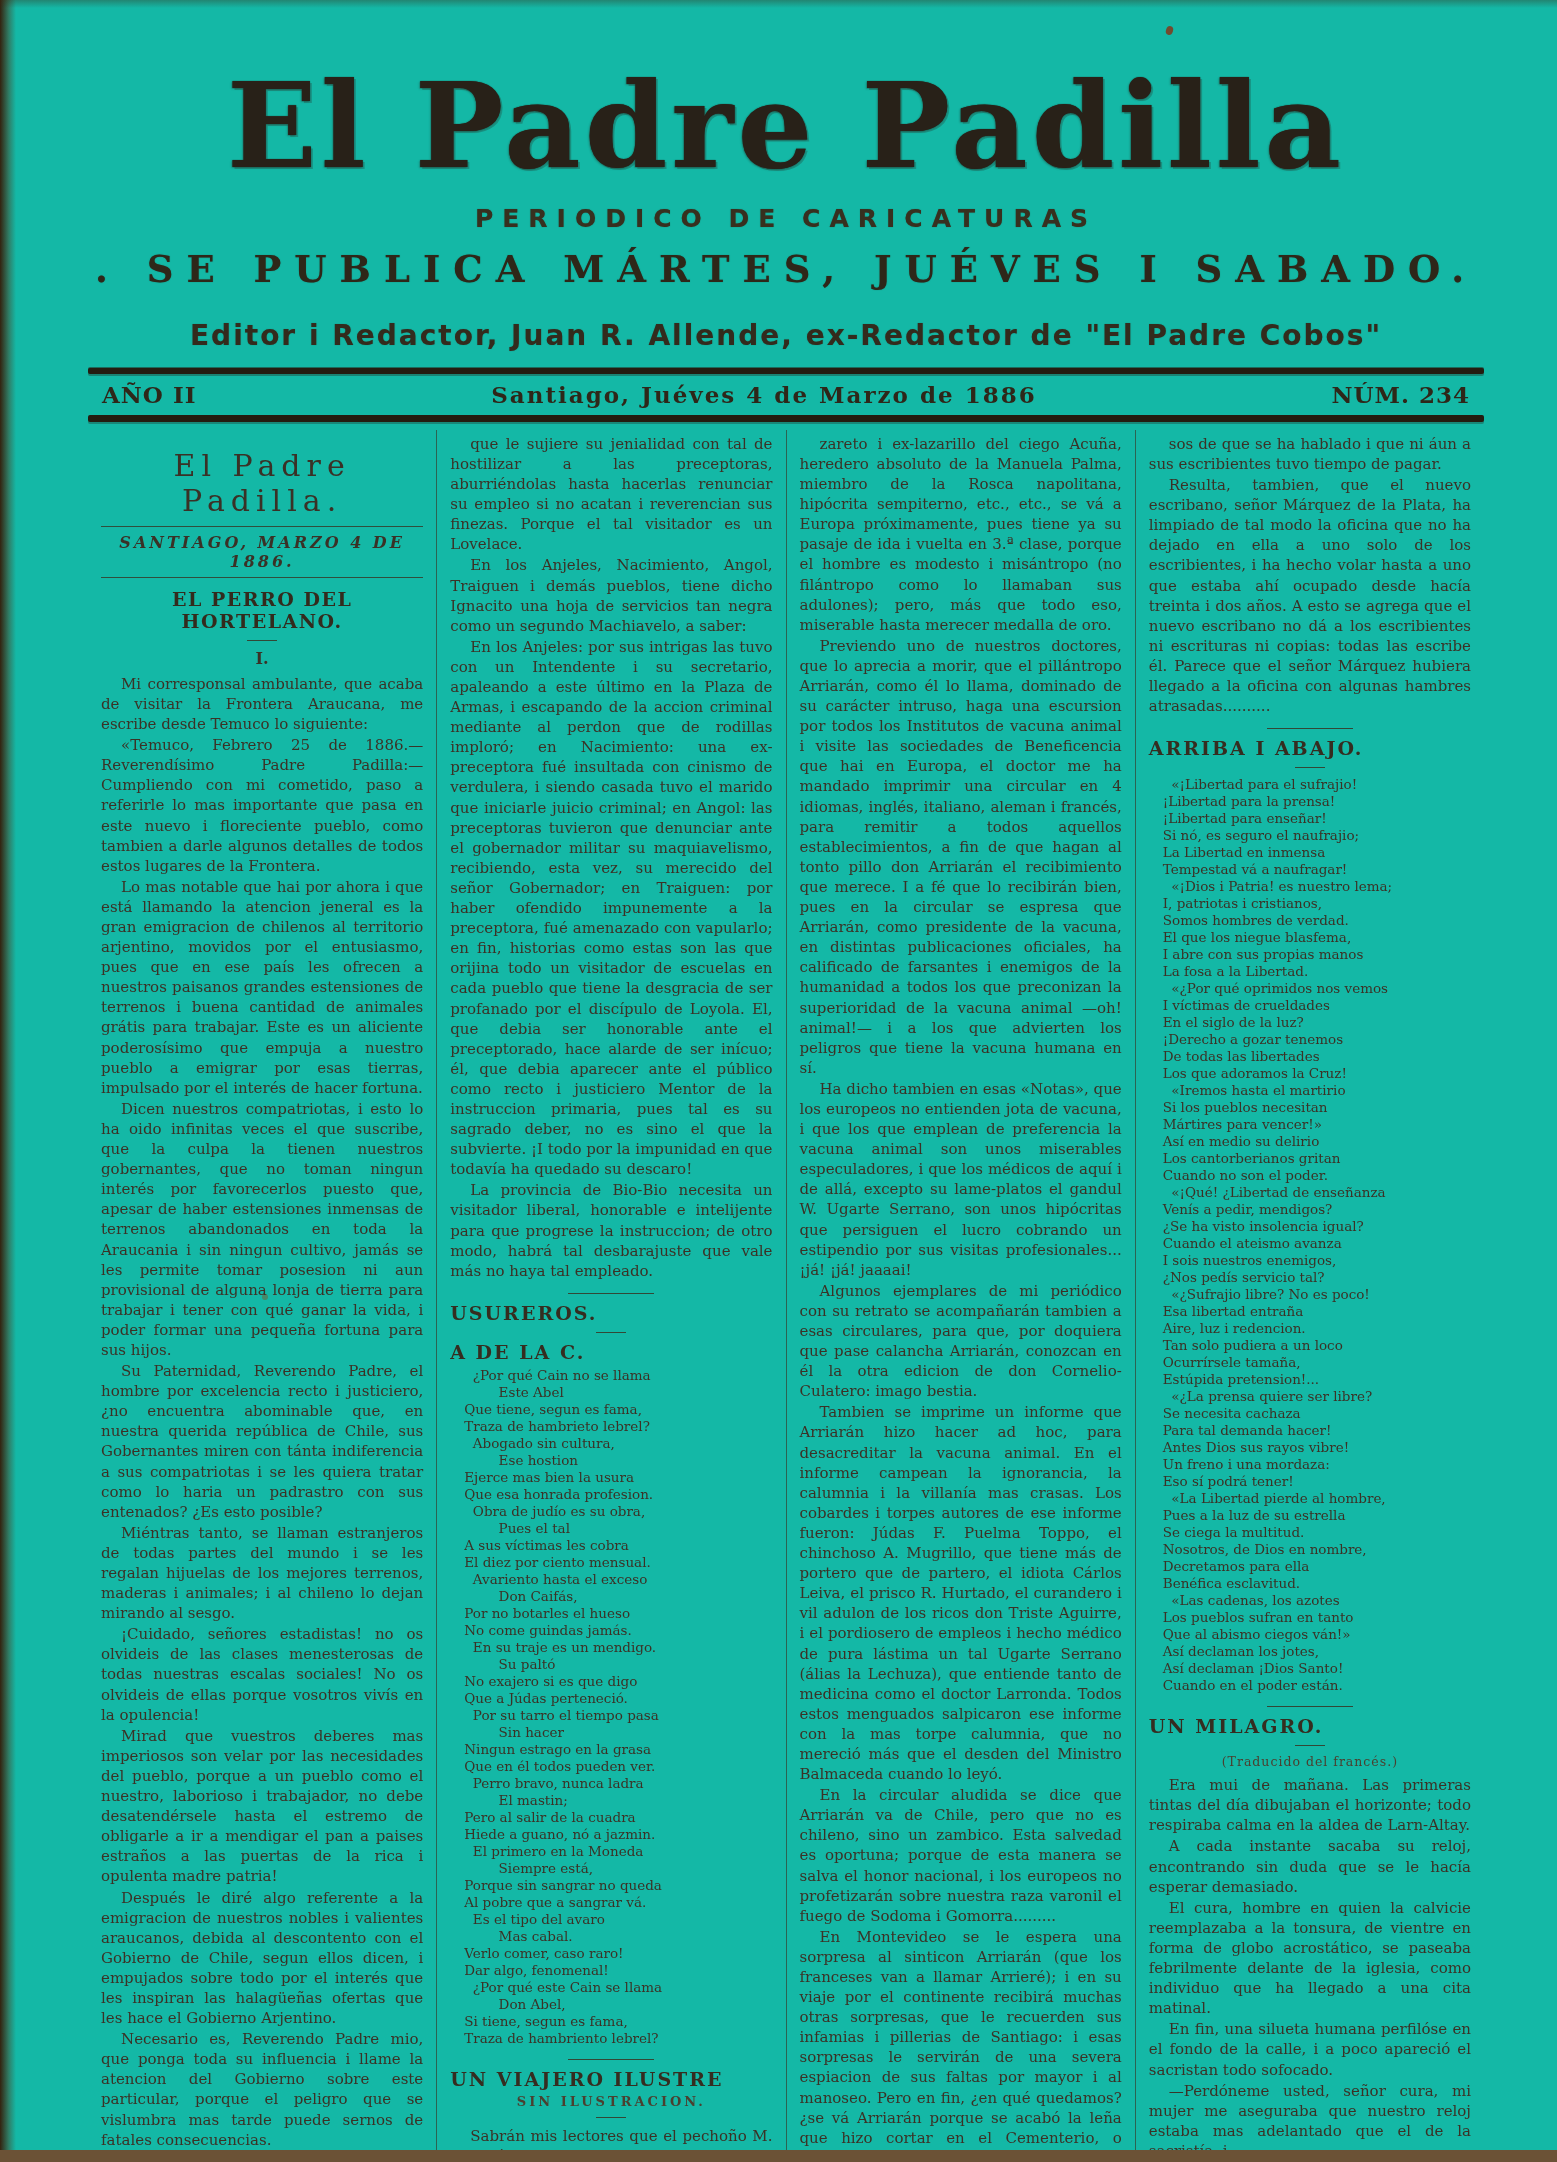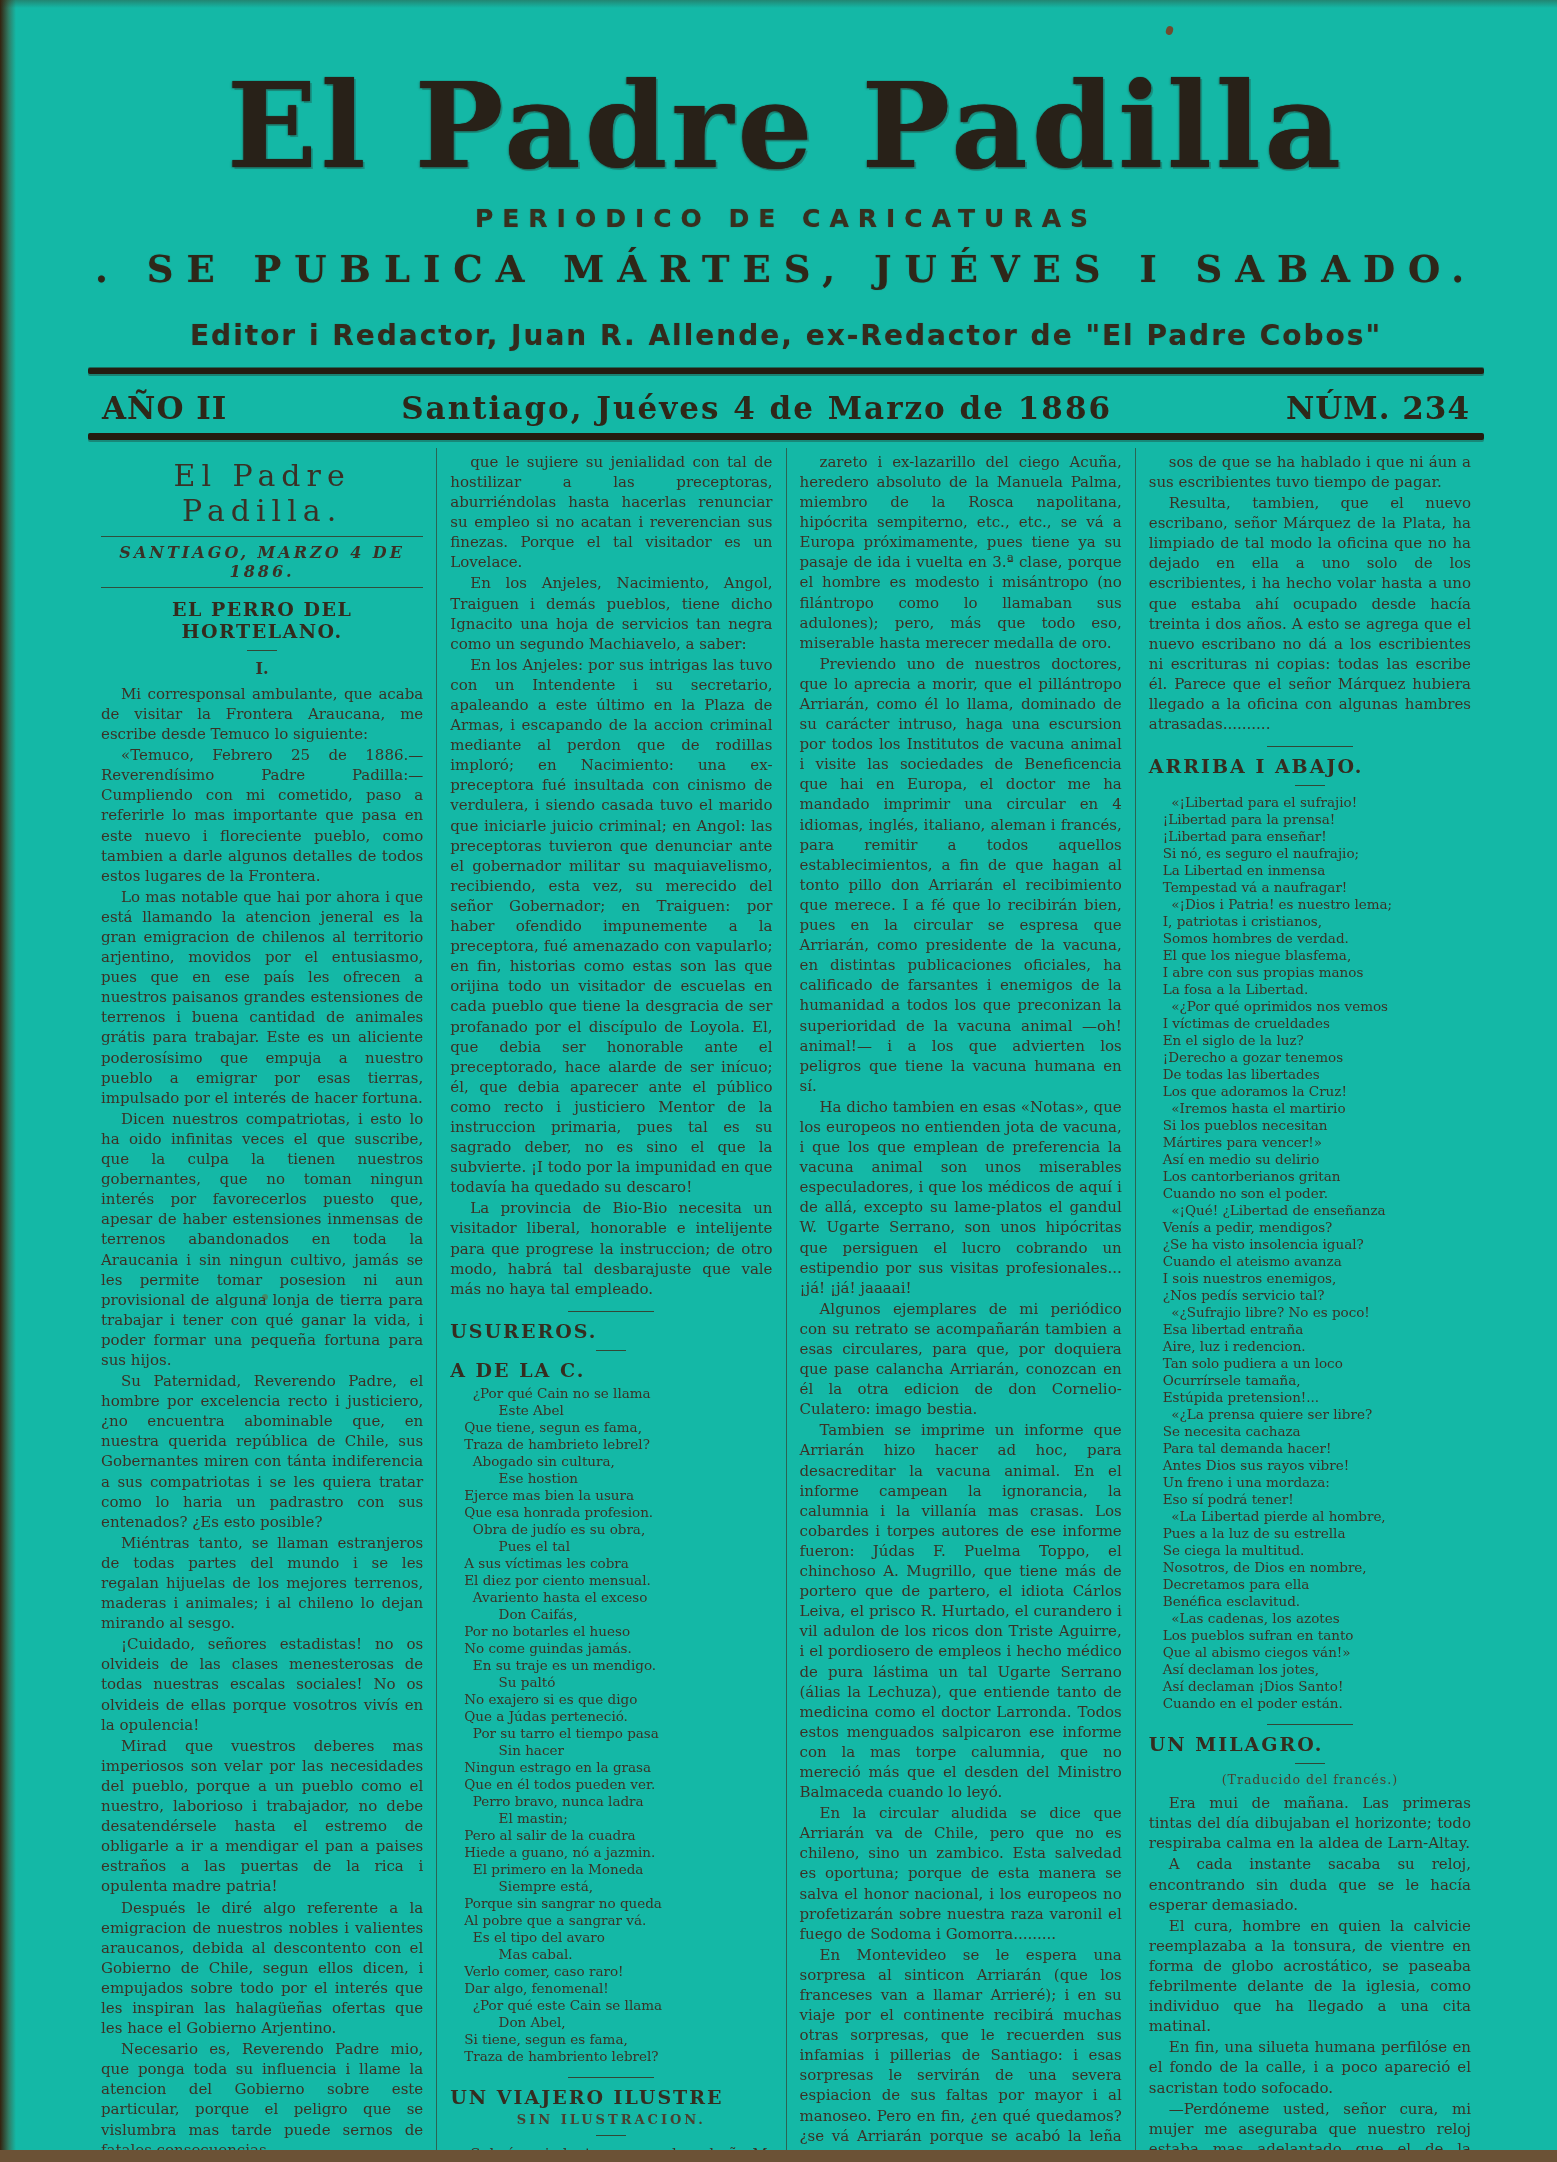--- a/index.html
+++ b/index.html
@@ -54,37 +54,37 @@
     margin-top:28px;font-size:28px;letter-spacing:2px;color:#332b1d;font-weight:bold;
     font-family:"DejaVu Sans","Liberation Sans",sans-serif;
     text-shadow:0 0 1px rgba(51,43,29,.45);
   }
 
   .mast-rule{height:6px;background:#241c10;margin-top:16px;
     box-shadow:0 2px 0 rgba(36,28,16,.35), 0 -1px 0 rgba(36,28,16,.5);
     border-radius:2px;}
   .date-row{
     display:flex;align-items:center;justify-content:space-between;
-    padding:16px 14px 5px 14px;font-size:31px;letter-spacing:1px;color:#2e2719;font-weight:bold;
+    padding:7px 14px 5px 14px;font-size:23px;letter-spacing:1px;color:#2e2719;font-weight:bold;
   }
   .date-row .mid{letter-spacing:2px;}
   .date-rule{height:7px;background:#241c10;margin-top:2px;
     box-shadow:0 2px 0 rgba(36,28,16,.3);border-radius:2px;}
 
   
   .columns{display:flex;margin-top:8px;}
   .col{flex:1 1 0;padding:4px 13px 0 13px;min-width:0;}
   .col + .col{border-left:1.5px solid rgba(58,44,26,.6);}
 
   .col p.body-par{
     margin:0 0 1px 0;font-size:15px;line-height:1.34;text-align:justify;
     text-indent:20px;color:#3b3226;
   }
   .column-paper-title{
-    text-align:center;font-size:30px;letter-spacing:6px;color:#3a3126;margin:6px 0 8px 0;
+    text-align:center;font-size:30px;letter-spacing:6px;color:#3a3126;margin:14px 0 8px 0;
   }
   .rule-thin{border-top:1.5px solid rgba(58,44,26,.75);margin:6px 0;}
   .col-dateline{
     text-align:center;font-size:16px;letter-spacing:3px;font-weight:bold;color:#3a3126;margin:4px 0;font-style:italic;
   }
   .col-heading{
     text-align:center;font-size:19px;letter-spacing:1.5px;font-weight:bold;color:#332b1d;
     margin:10px 0 2px 0;
   }
   .sub-heading{

